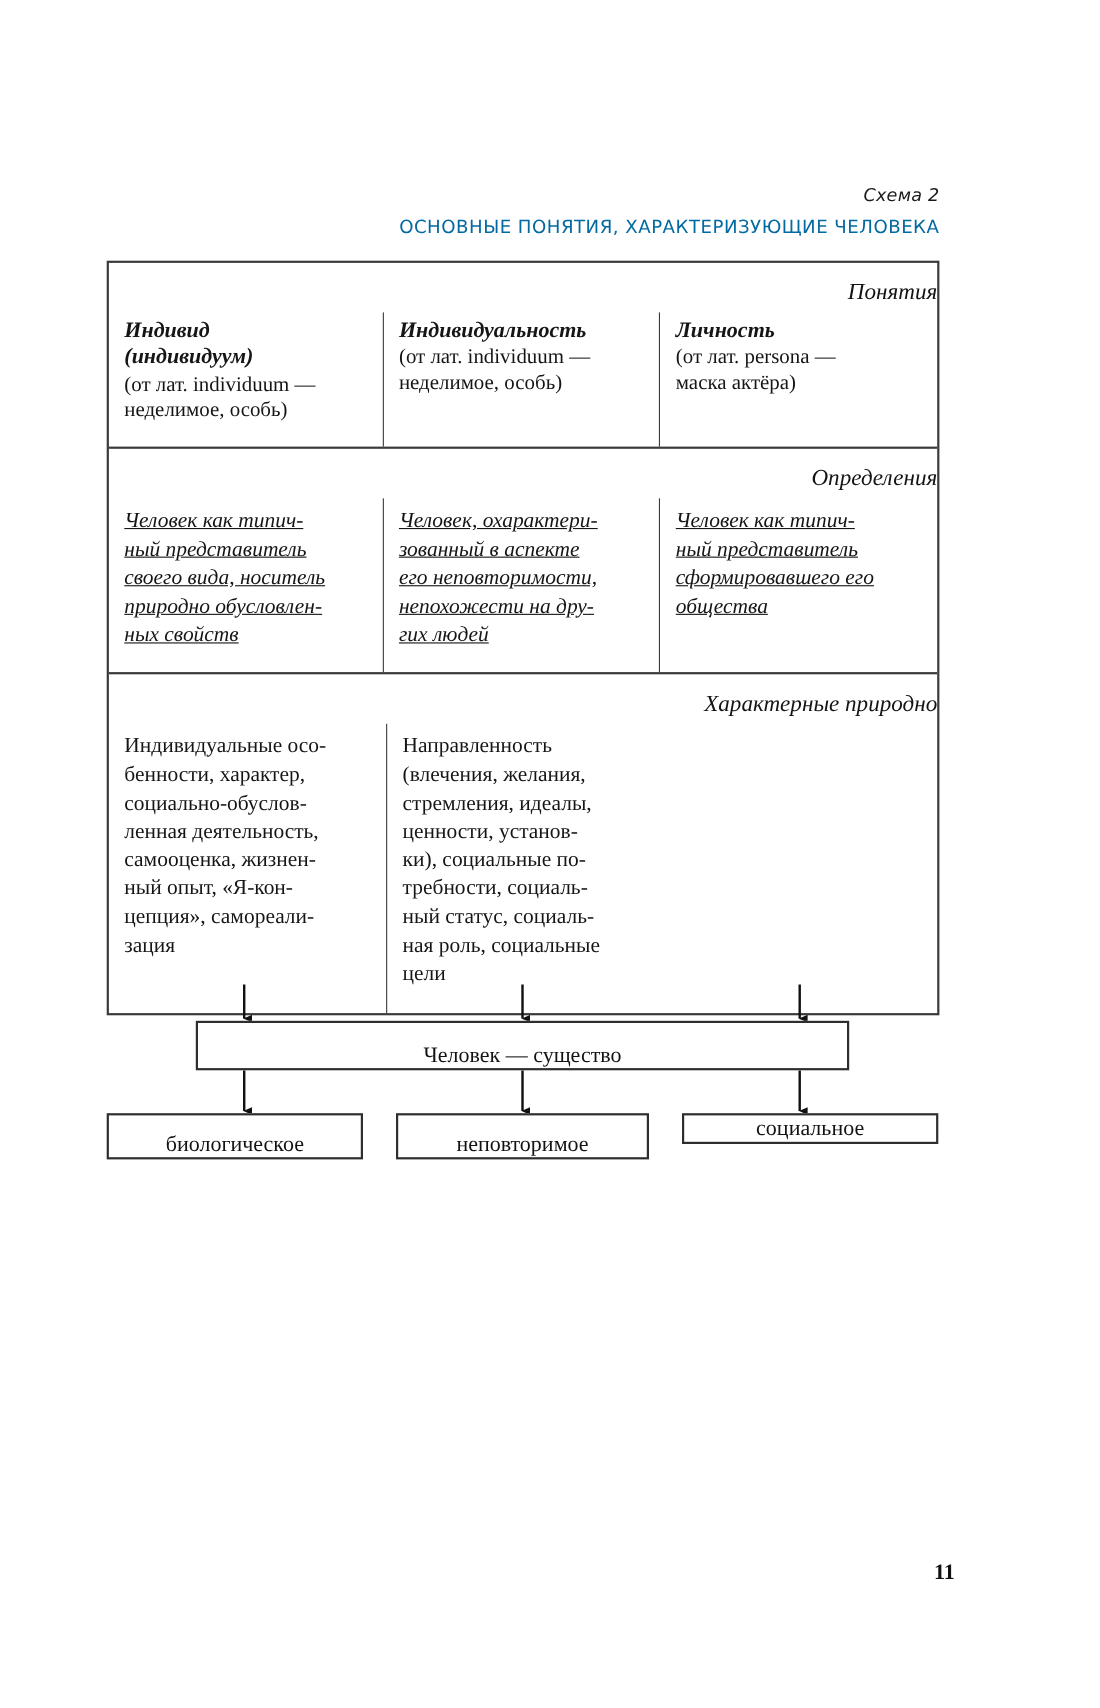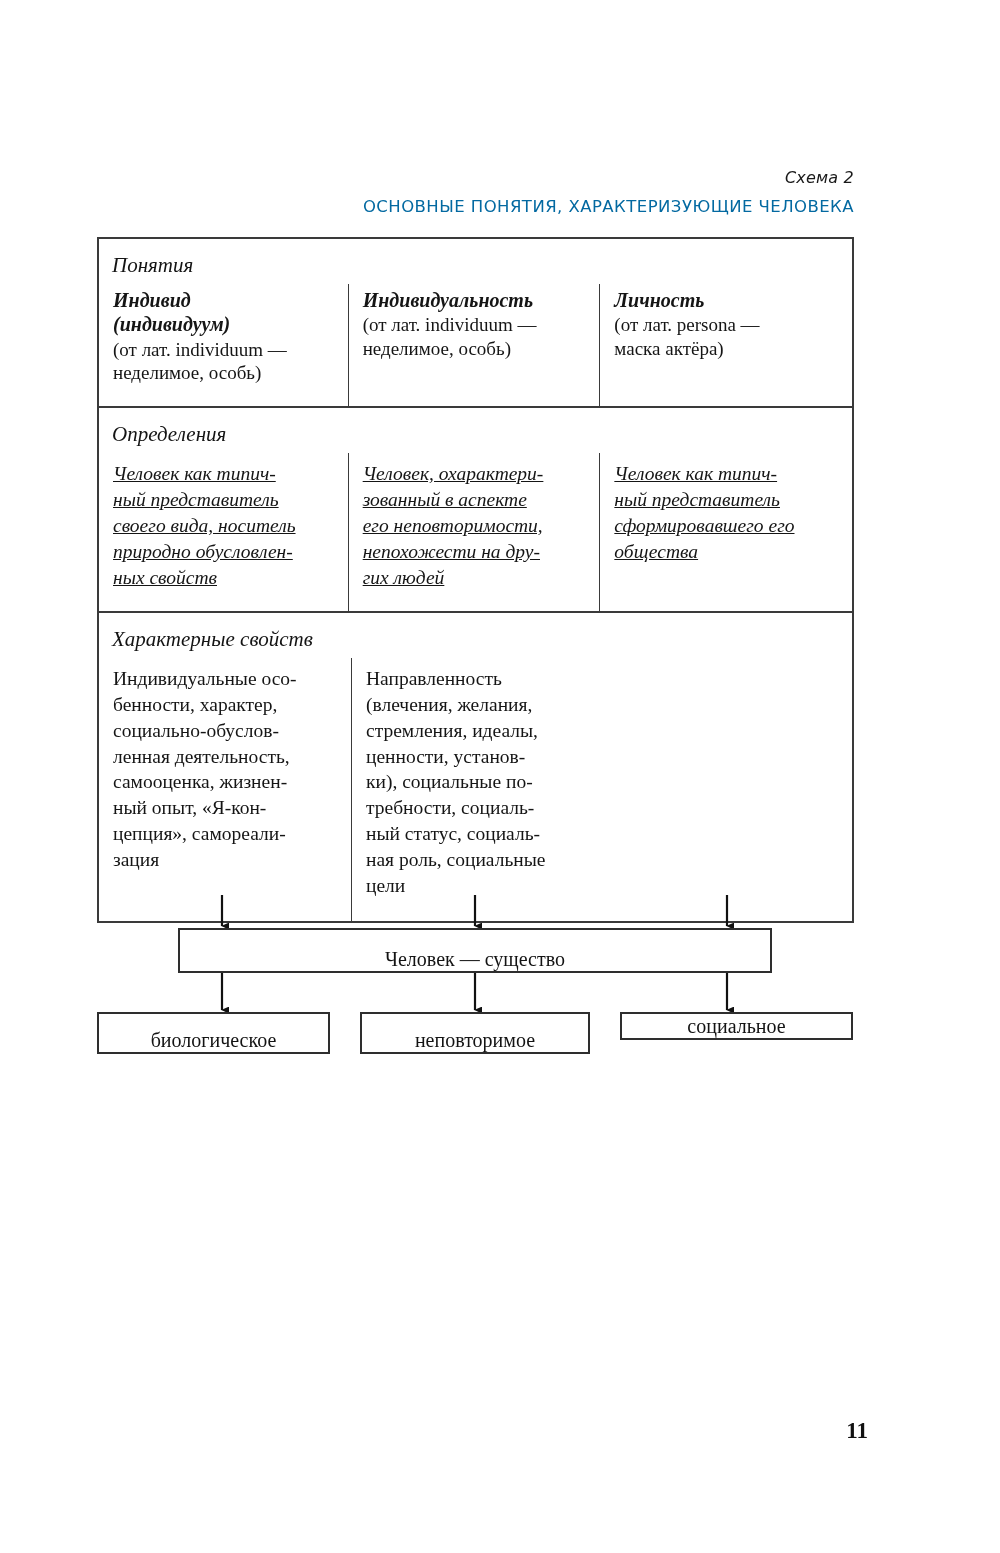--- a/index.html
+++ b/index.html
@@ -41,41 +41,41 @@
     white-space: nowrap;
   }
   .page-number {
     position: absolute;
     top: 1418px;
     left: 0;
     width: 868px;
     text-align: right;
     font-family: "Liberation Serif", serif;
     font-weight: bold;
-    font-size: 23px;
+    font-size: 20px;
     color: #111;
   }
 
   
   .table {
     position: absolute;
     left: 97px;
     top: 237px;
     width: 757px;
     border: 2px solid #3a3a3a;
     box-sizing: border-box;
     background: #fff;
   }
   .band {
     border-bottom: 2px solid #3a3a3a;
   }
   .band:last-child { border-bottom: none; }
 
   .band-title {
-    text-align: left;
+    text-align: right;
     font-style: italic;
     font-size: 21px;
     padding: 14px 0 6px 13px;
     color: #141414;
   }
 
   .cols {
     display: flex;
     align-items: stretch;
   }
@@ -195,21 +195,21 @@
       <div class="col col-3">
         <div class="definition-text">Человек как типич-
 ный представитель
 сформировавшего его
 общества</div>
       </div>
     </div>
   </div>
 
   <div class="band">
-    <div class="band-title">Характерные свойств</div>
+    <div class="band-title">Характерные природно</div>
     <div class="cols features">
       <div class="col col-2">
         <div class="feature-text">Индивидуальные осо-
 бенности, характер,
 социально-обуслов-
 ленная деятельность,
 самооценка, жизнен-
 ный опыт, «Я-кон-
 цепция», самореали-
 зация</div>

